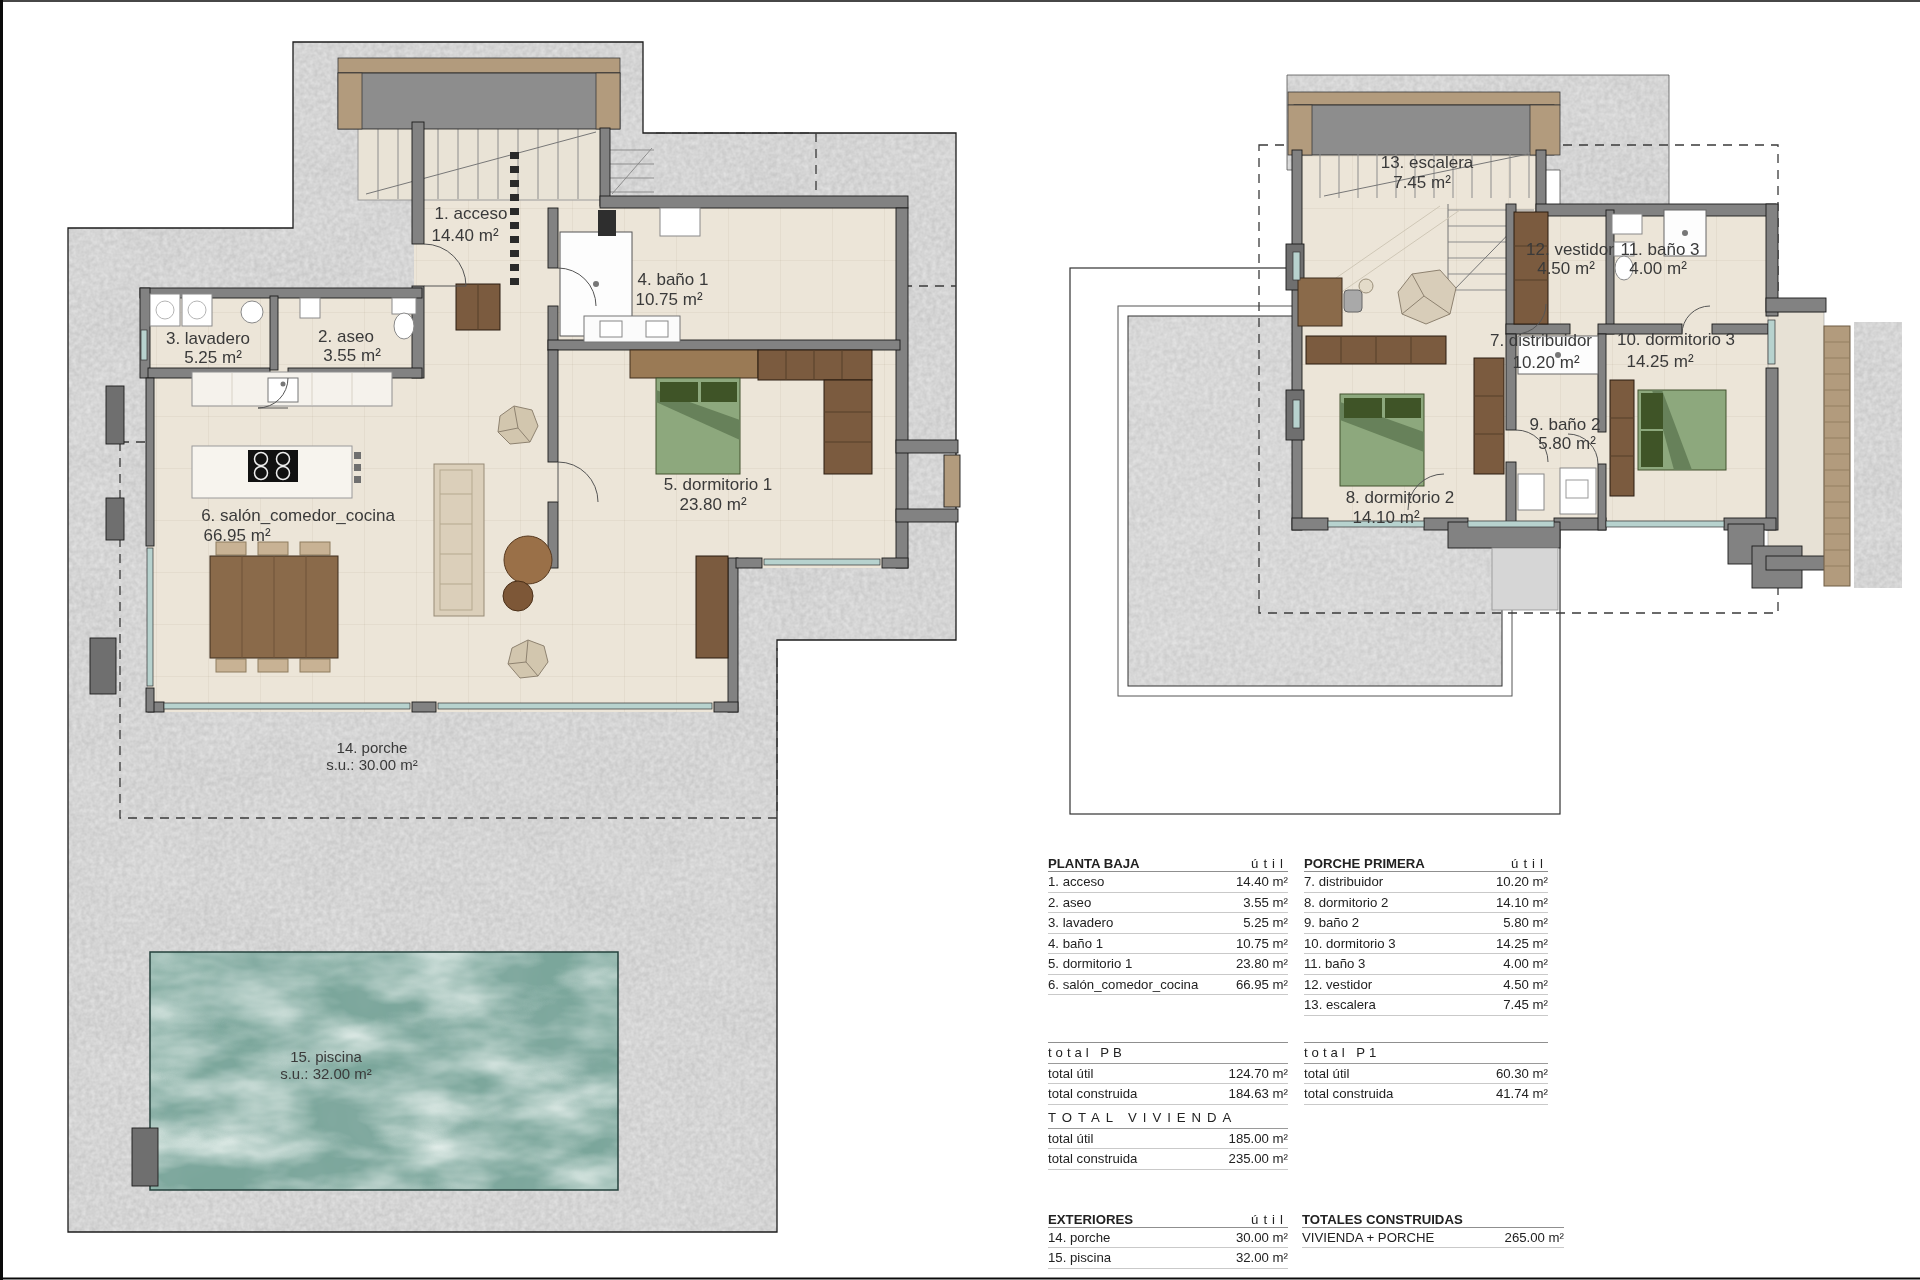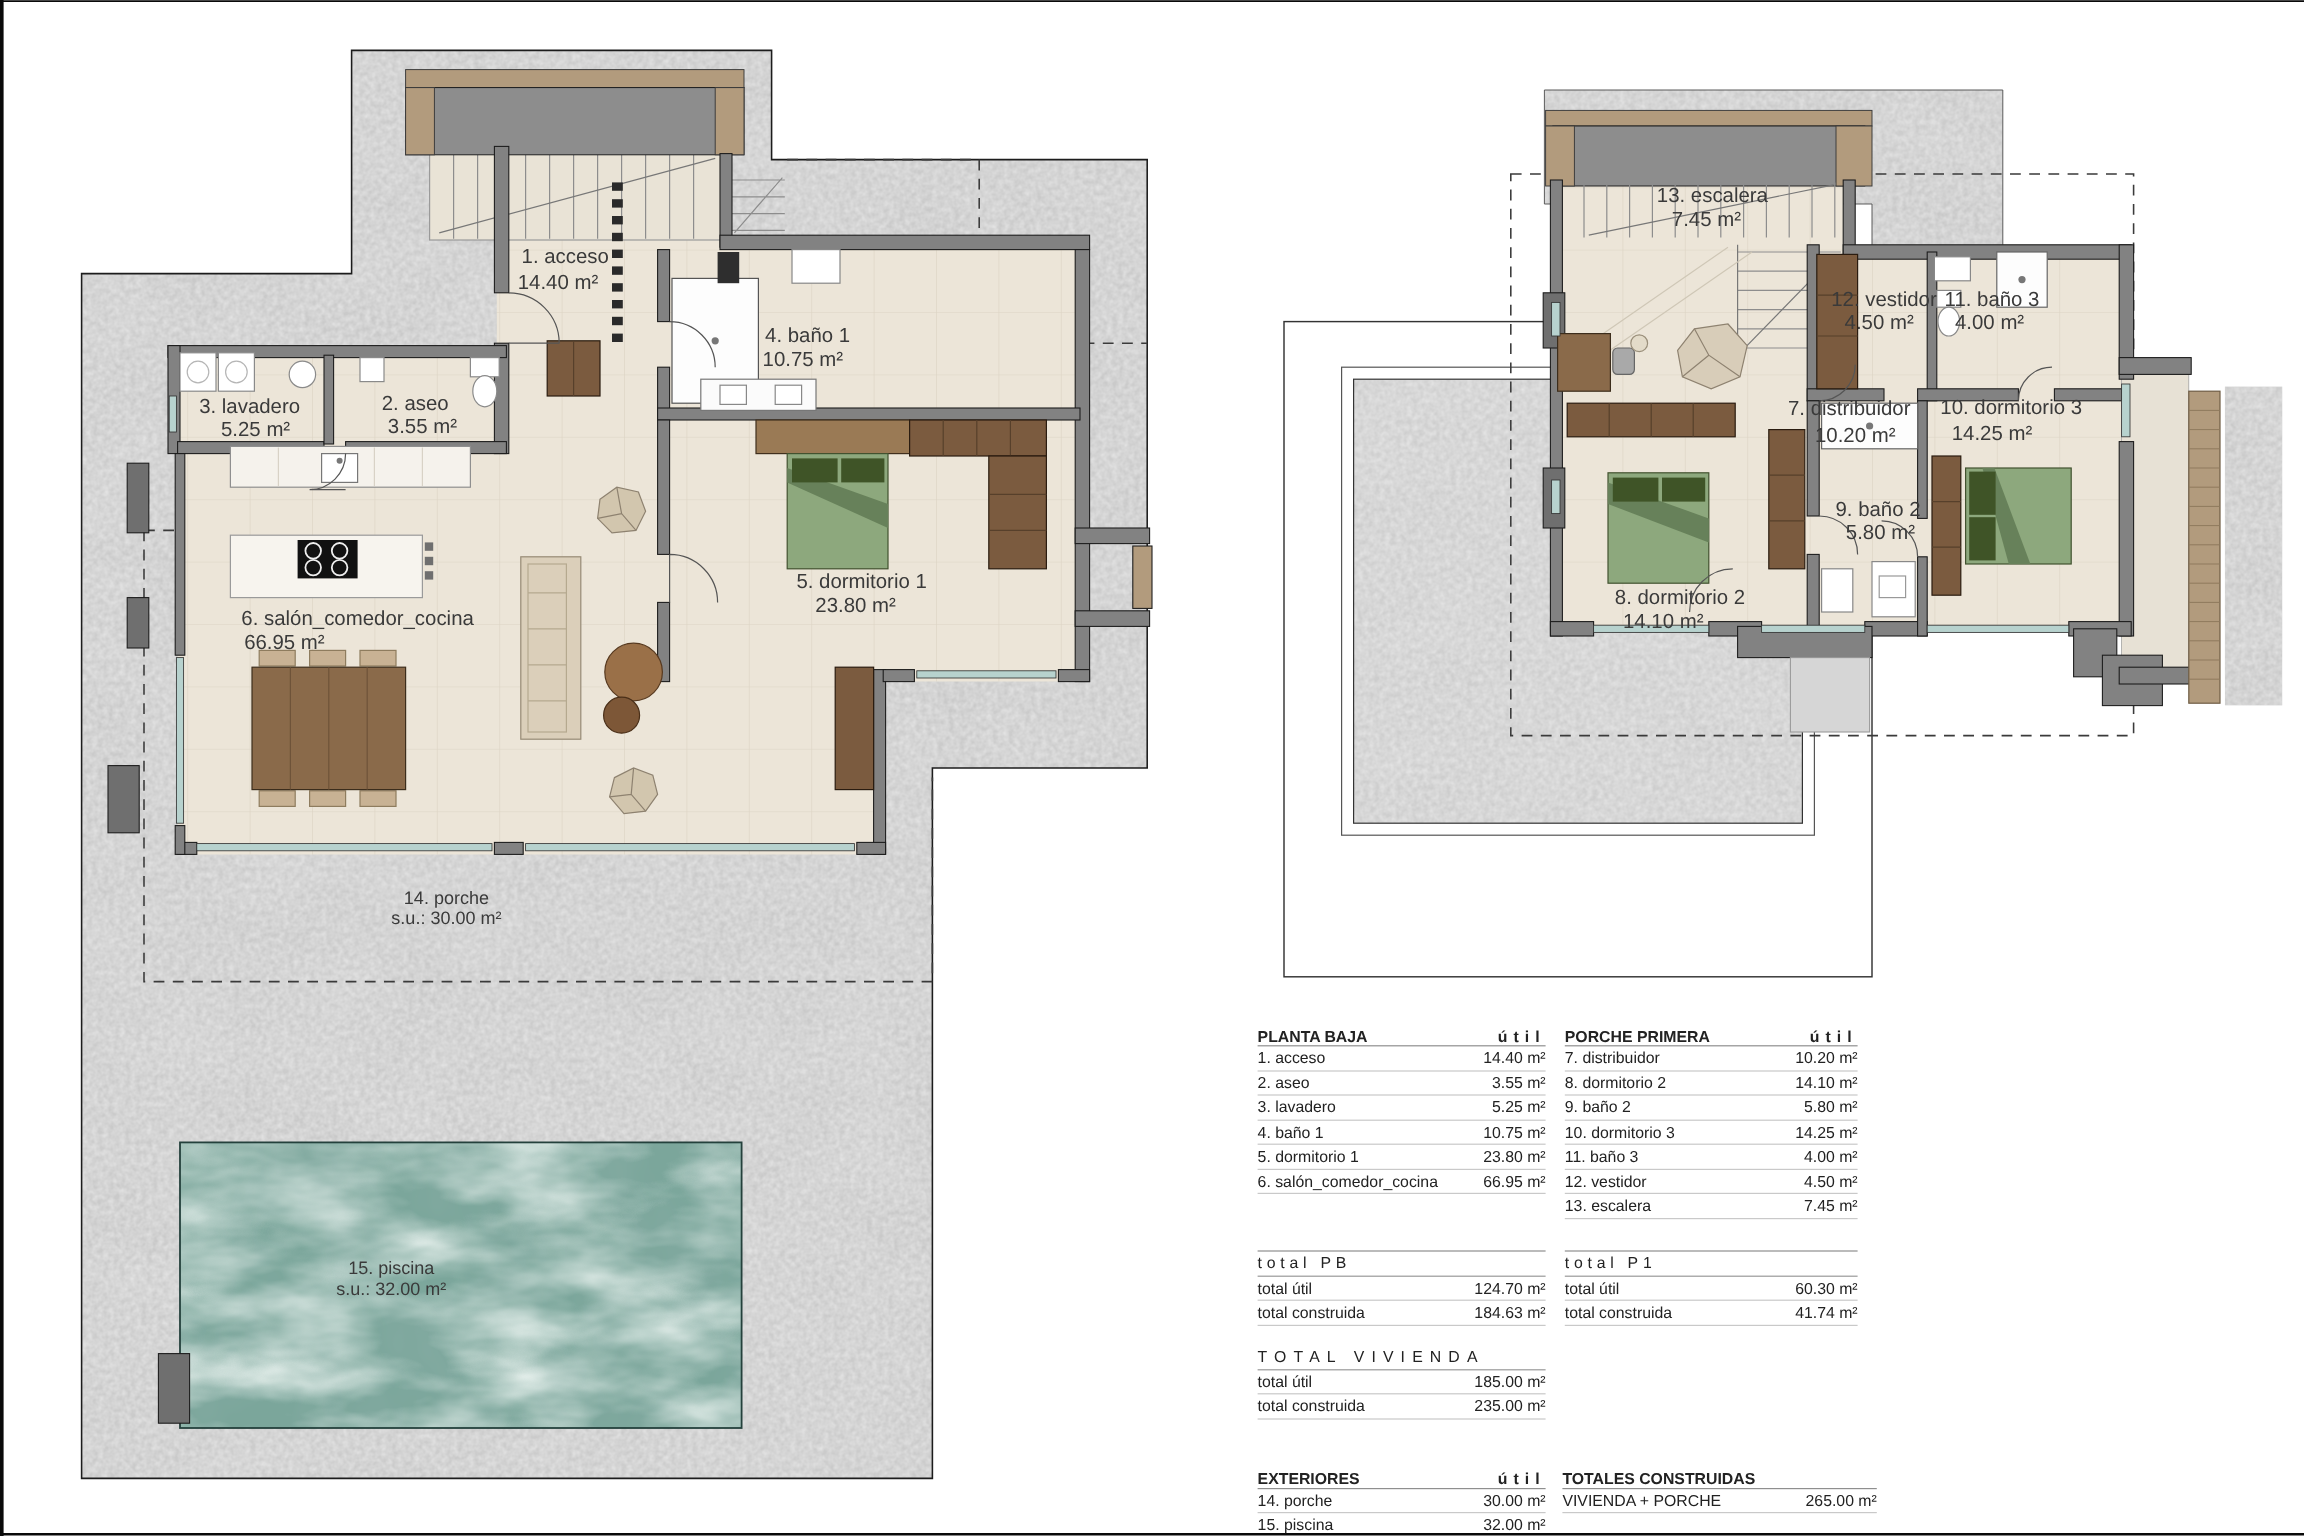--- a/index.html
+++ b/index.html
@@ -11,29 +11,29 @@
   .lbl-sm{font-size:15px;}
   
   .summary{position:absolute;left:1048px;top:850px;width:516px;color:#222;}
   .sum-title{width:500px;font-weight:bold;font-size:13.5px;letter-spacing:0.5em;
              border-top:1.5px solid #9a9a9a;padding-top:5px;height:19px;}
   .cols{width:500px;display:flex;justify-content:space-between;}
   .cols .col{width:240px;}
   .cols .col.right{width:244px;}
   .hdr{display:flex;justify-content:space-between;align-items:flex-end;
        border-bottom:1px solid #8f8f8f;height:21px;font-weight:bold;font-size:13.2px;gap:40px;}
-  .hutil{letter-spacing:0.38em;font-weight:bold;}
+  .hutil{letter-spacing:0.38em;font-weight:normal;}
   .row{display:flex;justify-content:space-between;align-items:center;
        height:19.5px;font-size:13.2px;border-bottom:1px solid #c9c9c9;}
   .rv{text-align:right;}
   .totals{margin-top:26px;}
   .sec-title{border-top:1.5px solid #8f8f8f;border-bottom:1px solid #9a9a9a;
              font-weight:normal;font-size:13.2px;letter-spacing:0.3em;height:20px;
              display:flex;align-items:center;}
-  .tv{margin-top:16px;width:240px;}
+  .tv{margin-top:3px;width:240px;}
   .tv .sec-title{border-top:none;letter-spacing:0.45em;}
   .ext{margin-top:36px;width:516px;}
   .ext .col{width:240px;}
   .ext .col.right{width:262px;}
 </style>
 </head>
 <body>
 
 <svg id="sheet" width="1920" height="1280" viewBox="0 0 1920 1280">
   <defs>

